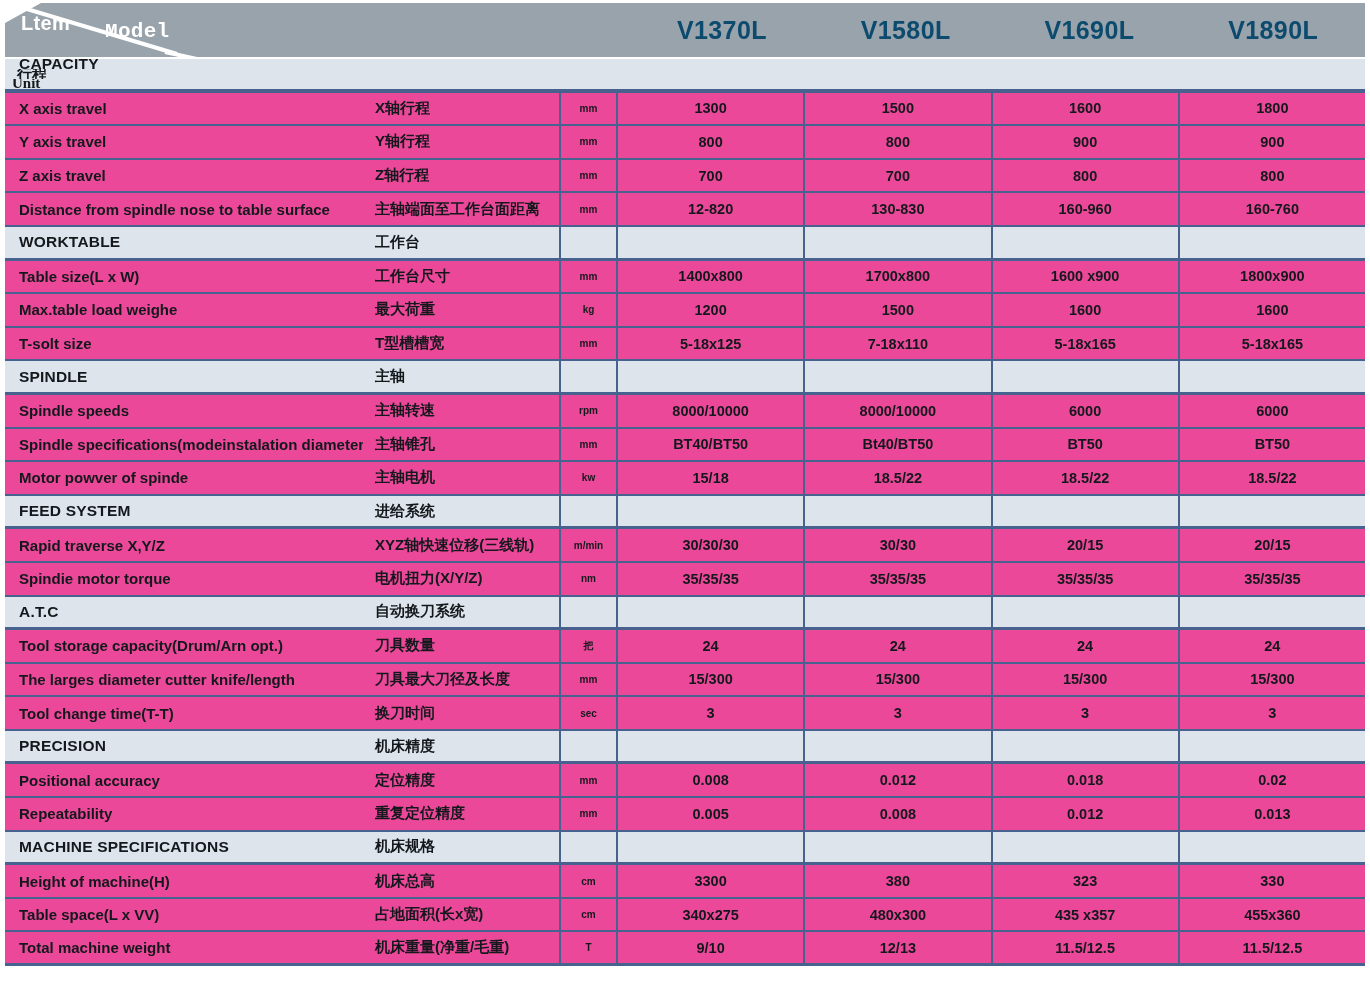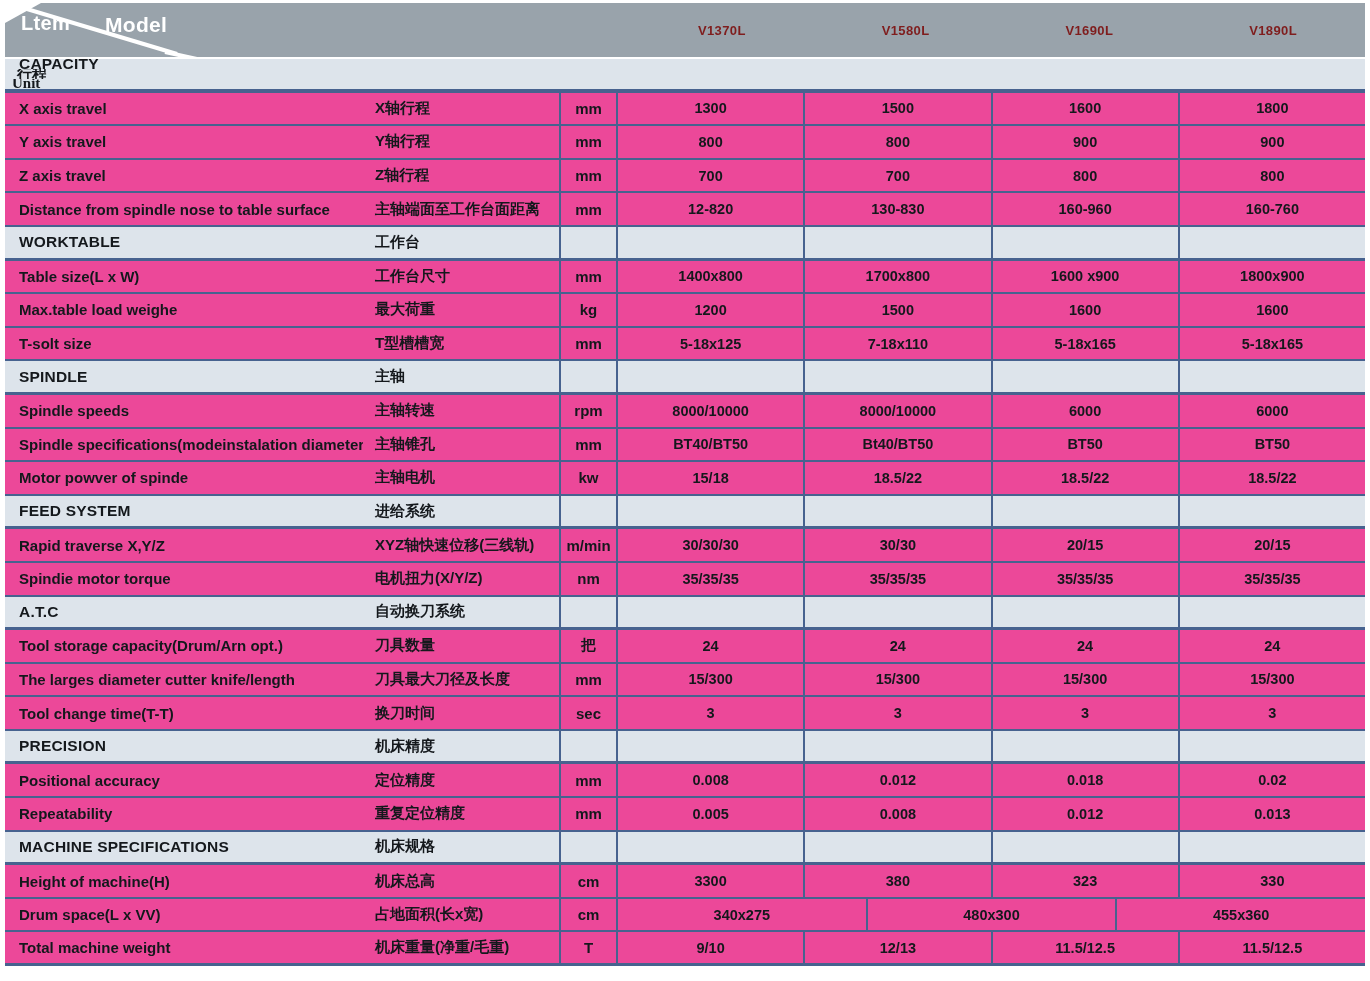--- a/index.html
+++ b/index.html
@@ -13,45 +13,45 @@
   .table{width:1360px;}
 
   
   .thead{
     display:flex;height:54px;background:#99a3ab;
     border-bottom:2px solid #ffffff;position:relative;
   }
   .corner{width:625px;position:relative;overflow:hidden;}
   .corner svg{position:absolute;left:0;top:0;}
   .corner .model-lab{
-    position:absolute;left:100px;top:10px;
-    color:#fff;font-size:21px;letter-spacing:.3px;
+    position:absolute;left:100px;top:17px;
+    color:#fff;font-size:21px;letter-spacing:.3px;font-family:Liberation Mono, monospace;
   }
   .corner .item-lab{
     position:absolute;left:16px;top:9px;
     color:#fff;font-size:20px;letter-spacing:.3px;
   }
   .mh{
     flex:1;display:flex;align-items:center;justify-content:center;
-    color:#7f1d1d;font-size:13px;letter-spacing:.4px;
+    color:#0c4a6e;font-size:25px;letter-spacing:.4px;
   }
 
   
   .tr{
     display:flex;height:33.6px;box-sizing:border-box;
     background:#ec4899;border-bottom:2px solid #47628f;
     align-items:stretch;
   }
   .tr.section{background:#dde4eb;border-bottom-width:3px;}
   .tr.first{border-bottom-width:4px;flex-direction:column;}
   .tr:last-child{border-bottom-width:3px;}
   .td{display:flex;align-items:center;box-sizing:border-box;overflow:hidden;white-space:nowrap;}
   .en{width:358px;padding-left:14px;font-size:15px;}
   .cn{width:196px;padding-left:12px;font-size:15px;}
-  .unit{width:57px;justify-content:center;font-size:15px;border-left:2px solid #47628f;}
+  .unit{width:57px;justify-content:center;font-size:10px;border-left:2px solid #47628f;}
   .val{flex:1;justify-content:center;font-size:14.5px;border-left:2px solid #47628f;}
   .tr.section .en{font-size:15.5px;letter-spacing:.2px;}
   .tr.first .unit,.tr.first .val{border-left:none;}
   .tr.first .unit{justify-content:flex-start;padding-left:7px;font-size:15px;font-family:Liberation Serif, serif;}
 </style>
 </head>
 <body>
 
 <div class="page">
   <div class="table">
@@ -292,25 +292,26 @@
         <div class="tr">
     <div class="td en">Height of machine(H)</div>
     <div class="td cn">机床总高</div>
     <div class="td unit">cm</div>
     <div class="td val">3300</div>
     <div class="td val">380</div>
     <div class="td val">323</div>
     <div class="td val">330</div>
   </div>
         <div class="tr">
-    <div class="td en">Drum space(L x VV)</div>
+    <div class="td en">Table space(L x VV)</div>
     <div class="td cn">占地面积(长x宽)</div>
     <div class="td unit">cm</div>
     <div class="td val">340x275</div>
     <div class="td val">480x300</div>
+    <div class="td val">435 x357</div>
     <div class="td val">455x360</div>
   </div>
         <div class="tr">
     <div class="td en">Total machine weight</div>
     <div class="td cn">机床重量(净重/毛重)</div>
     <div class="td unit">T</div>
     <div class="td val">9/10</div>
     <div class="td val">12/13</div>
     <div class="td val">11.5/12.5</div>
     <div class="td val">11.5/12.5</div>

